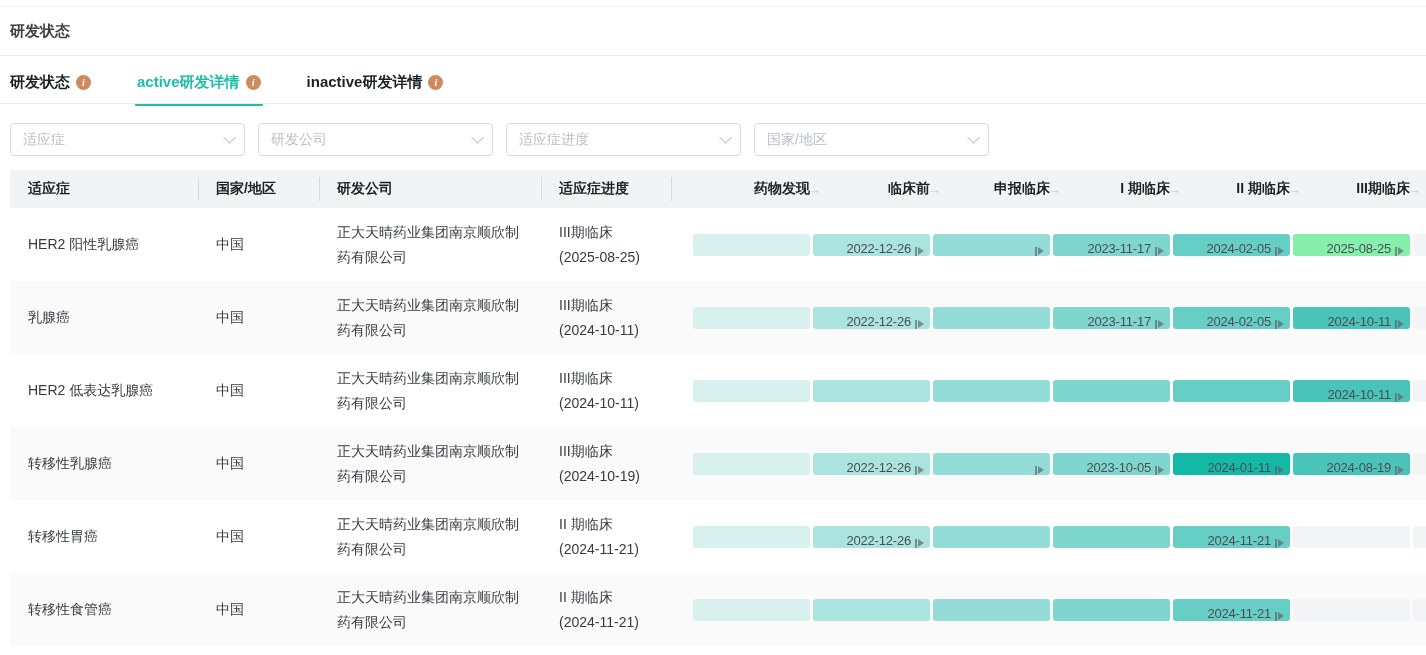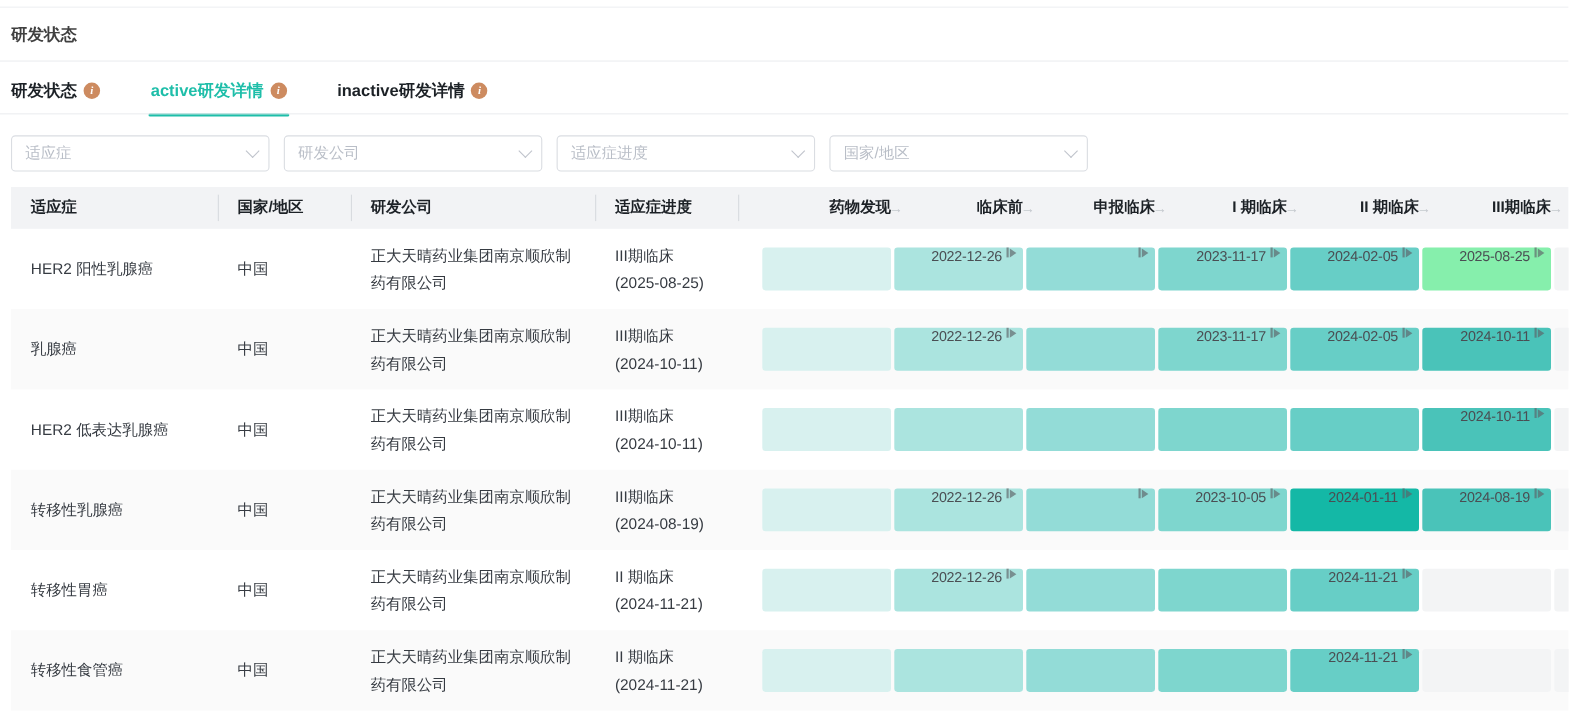--- a/index.html
+++ b/index.html
@@ -44,21 +44,21 @@
   .phase-slot .arrow { position:absolute; right:-11px; top:50%; transform:translateY(-50%);
     color:#c5c9ce; font-size:13px; font-weight:normal; }
 
   .tbody .grid-row { height:73px; }
   .tbody .grid-row:nth-child(even) { background:#fafafa; }
   .td { font-size:14px; color:#363b42; padding-left:18px; line-height:25px; }
   .td.company { padding-right:20px; }
   .td.progress .line2 { display:block; }
 
   .bars { display:flex; gap:3px; padding-left:22px; align-items:center; }
-  .bar { width:117px; flex:0 0 117px; height:39px; border-radius:3px; display:flex; align-items:flex-start;
+  .bar { width:117px; flex:0 0 117px; height:22px; border-radius:3px; display:flex; align-items:flex-end;
     justify-content:flex-end; padding-right:6px; font-size:13px; color:#4a4e53; }
   .bar.clickable { cursor:pointer; }
   .bar.future { background:#f3f4f5; }
   .bar .date { margin-right:4px; letter-spacing:-0.2px; }
   .step-icon { display:inline-flex; align-items:center; opacity:.65; }
   .step-icon .stem { width:2px; height:9px; background:#5d6267; margin-right:1px; }
   .step-icon .tri { width:0; height:0; border-left:6px solid #5d6267;
     border-top:4.5px solid transparent; border-bottom:4.5px solid transparent; }
   .bar.partial { width:14px; flex:0 0 14px; border-radius:3px 0 0 3px; padding:0; }
 </style>
@@ -241,21 +241,21 @@
               <div class="bar future partial"></div>
             </div>
           </div>
         </div>
         <div class="grid-row">
           <div class="td">转移性乳腺癌</div>
           <div class="td">中国</div>
           <div class="td company">正大天晴药业集团南京顺欣制药有限公司</div>
           <div class="td progress">
             <span class="line2">III期临床</span>
-            <span class="line2">(2024-08-19)</span>
+            <span class="line2">(2024-10-19)</span>
           </div>
           <div>
             <div class="bars">
               <div class="bar" style="background: rgb(216, 241, 239);"></div>
               <div class="bar clickable" style="background: rgb(171, 228, 223);">
                 <span class="date">2022-12-26</span>
                 <span class="step-icon">
                   <span class="stem"></span>
                   <span class="tri"></span>
                 </span>

